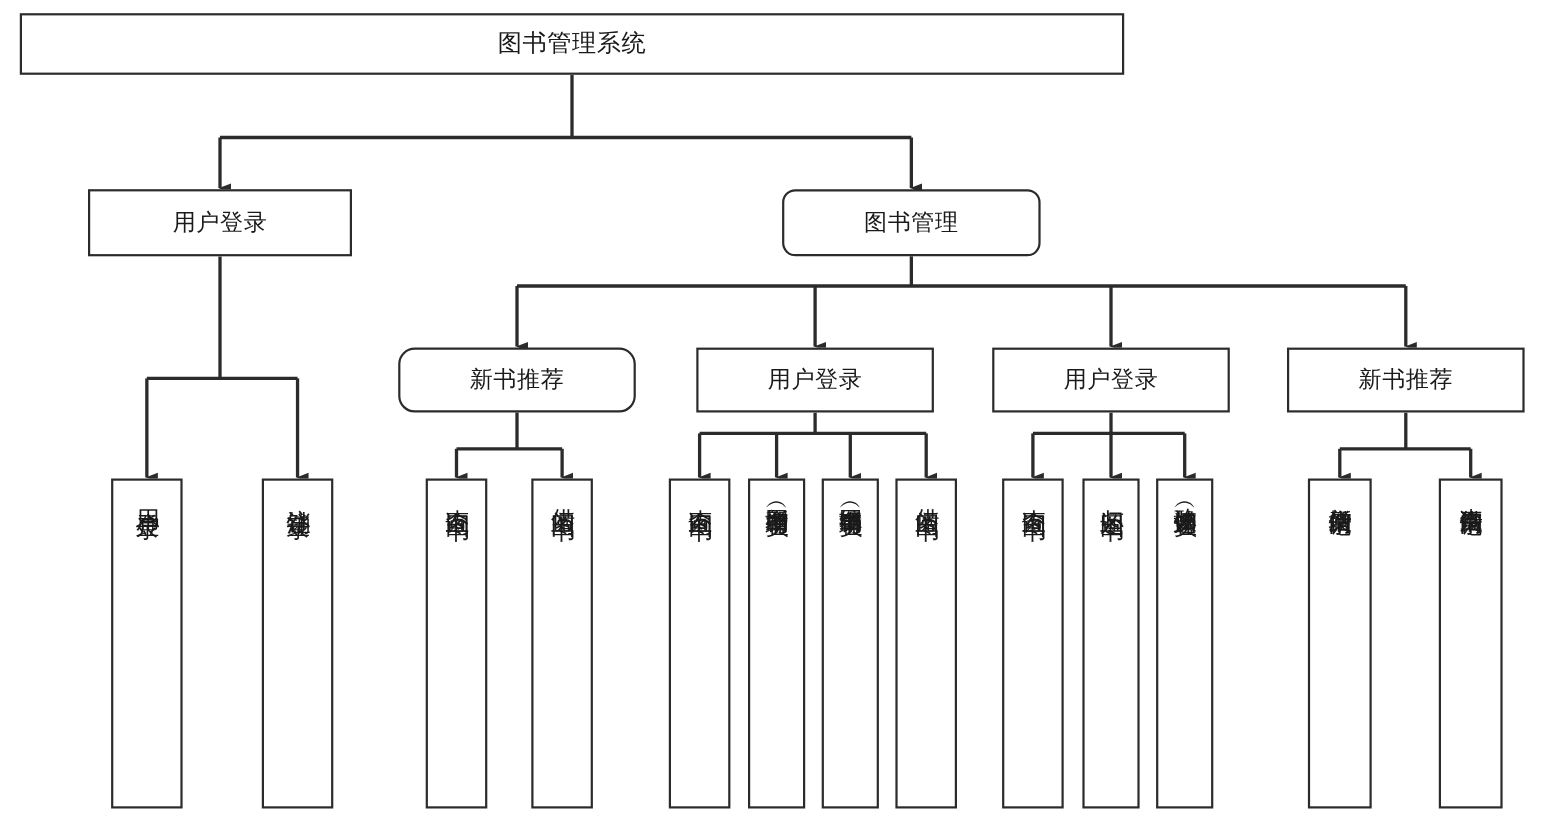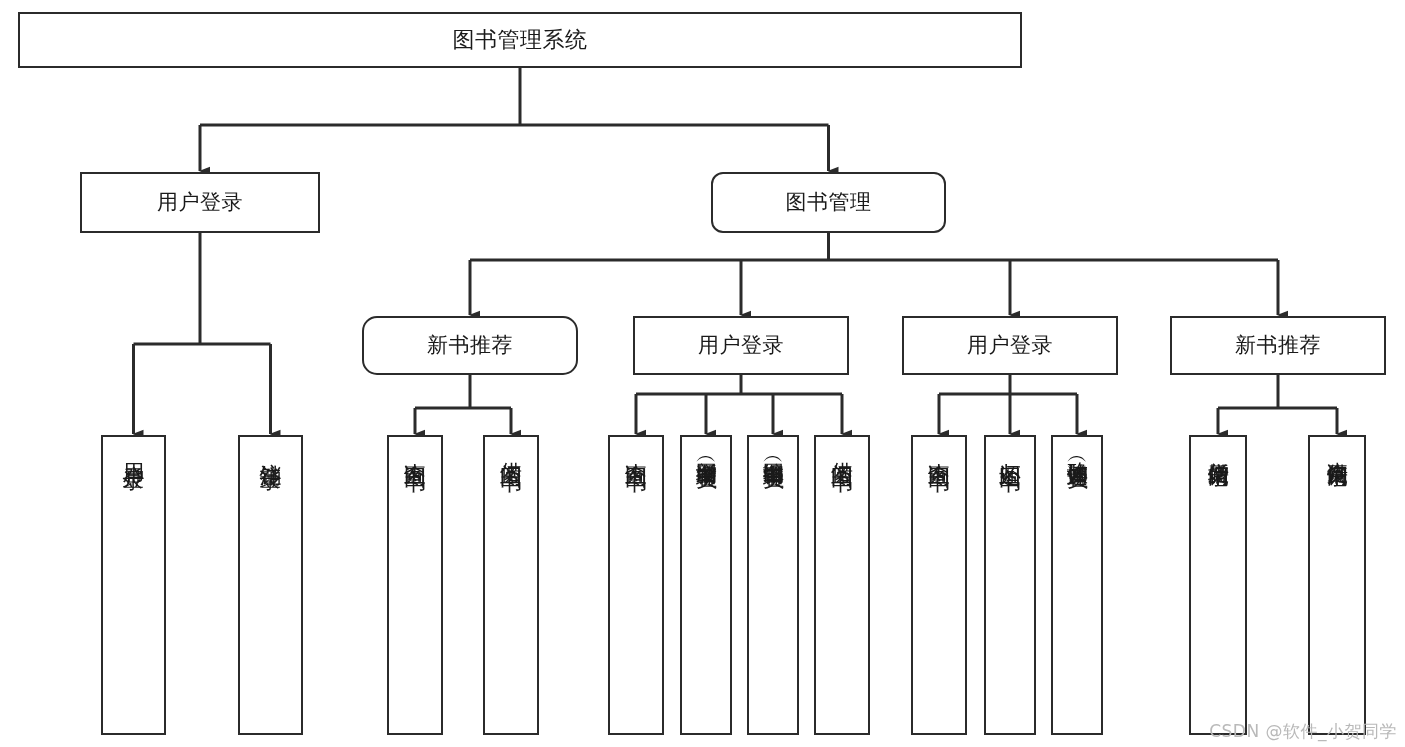--- a/index.html
+++ b/index.html
@@ -184,15 +184,14 @@
         <span class="node-label">确认归还（管理员）</span>
       </div>
       <div class="node v tall" style="left: 1189px; top: 435px; width: 58px; height: 300px;">
         <span class="node-label">新增借阅记录</span>
       </div>
       <div class="node v tall" style="left: 1308px; top: 435px; width: 58px; height: 300px;">
         <span class="node-label">查询借阅记录</span>
       </div>
     </div>
 
-  <div id="watermark">CSDN @软件_小贺同学</div>
 
 </div>
 
 </body></html>

